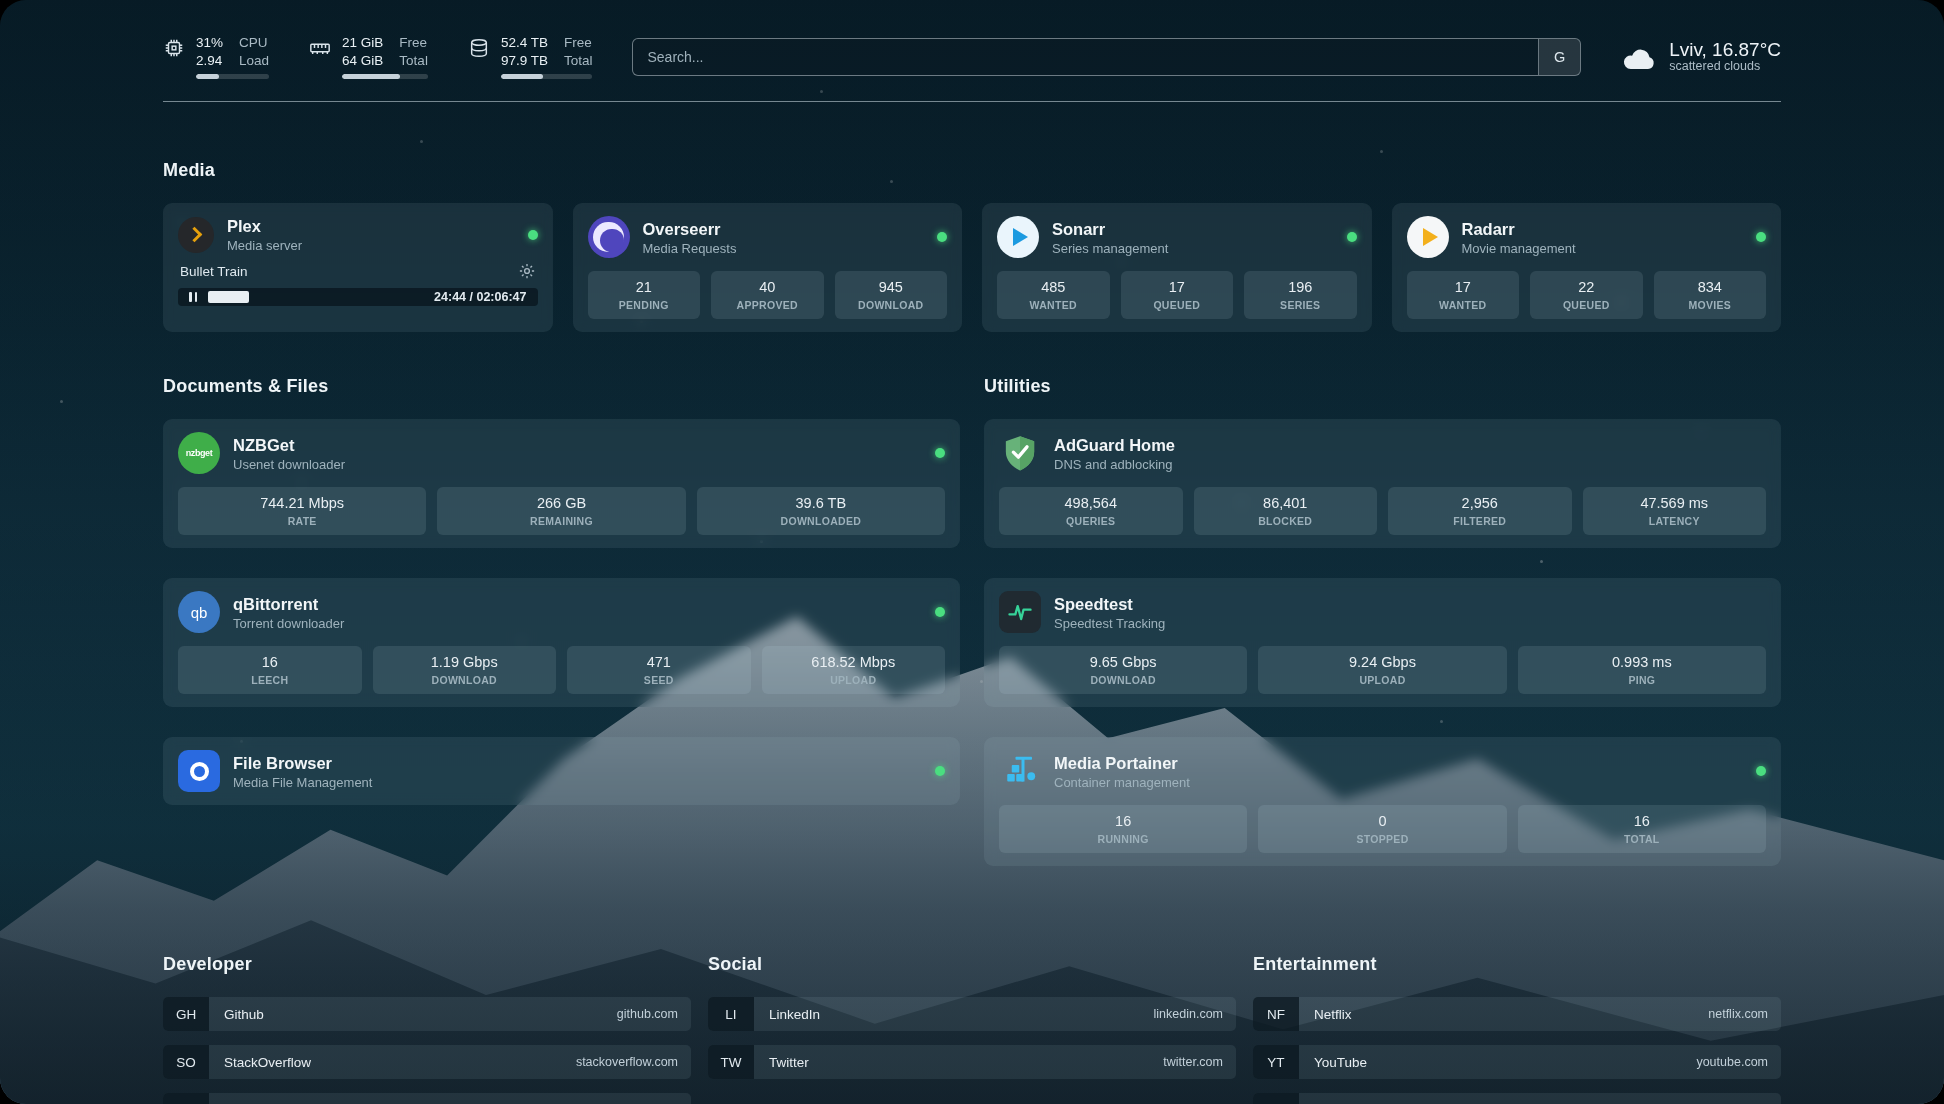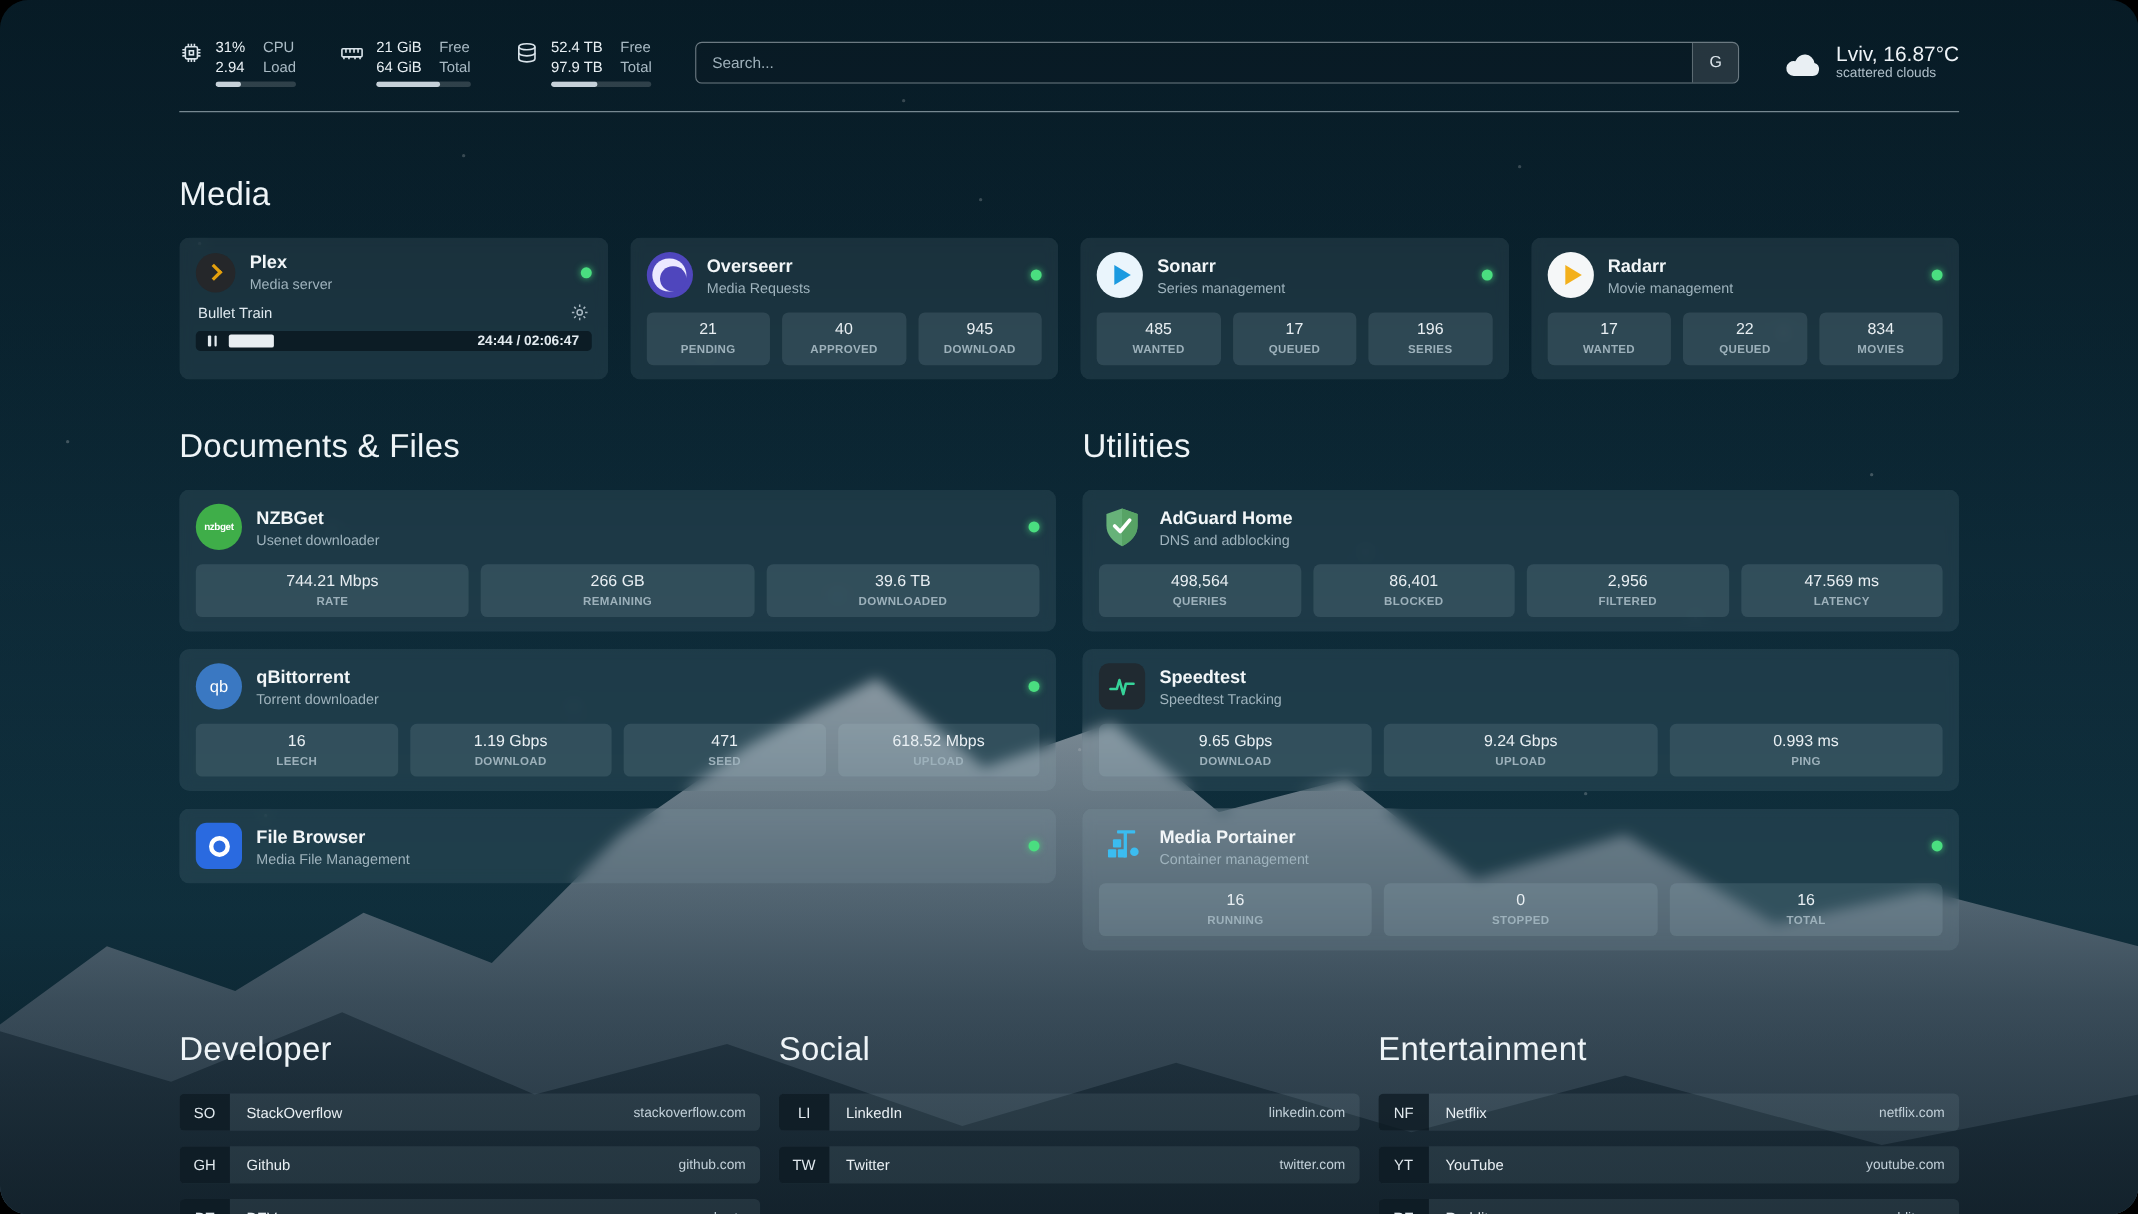--- a/index.html
+++ b/index.html
@@ -37,25 +37,25 @@
     background:rgba(10,26,35,.45);border:1px solid rgba(230,240,246,.45);outline:none;font-family:"Liberation Sans",sans-serif}
   .search input::placeholder{color:#9fb1bb}
   .search-btn{position:absolute;right:1px;top:1px;bottom:1px;width:42px;border:none;border-left:1px solid rgba(230,240,246,.35);
     background:rgba(255,255,255,.12);color:#dde6ec;font-size:14.5px;border-radius:0 5px 5px 0;cursor:pointer;font-family:"Liberation Sans",sans-serif}
   .weather{display:flex;align-items:center;gap:12px}
   .weather svg{width:36px;height:30px;flex:none}
   .w-loc{font-size:19px;color:#eef3f7;line-height:19px}
   .w-cond{font-size:12.5px;color:#aebec8}
   .divider{margin-top:22px;border:none;border-top:1px solid rgba(210,224,232,.55)}
   
-  h2.sec{font-size:30px;font-weight:400;color:#eef4f7;margin-bottom:22px;letter-spacing:.2px}
+  h2.sec{font-size:18px;font-weight:700;color:#eef4f7;margin-bottom:22px;letter-spacing:.2px}
   .section-media{margin-top:58px}
   .cards-4{display:grid;grid-template-columns:repeat(4,1fr);gap:20px;align-items:stretch}
   .two-col{margin-top:44px;display:grid;grid-template-columns:1fr 1fr;gap:24px;align-items:start}
-  .col .card{margin-bottom:16px}
+  .col .card{margin-bottom:30px}
   
   .card{background:rgba(173,205,220,.10);border-radius:9px;padding:13px 15px;position:relative;backdrop-filter:blur(6px);cursor:pointer}
   .card-head{display:flex;align-items:center;gap:13px}
   .icon{width:42px;height:42px;flex:none;border-radius:50%;display:flex;align-items:center;justify-content:center}
   .names{flex:1;min-width:0}
   .svc-name{font-size:16.5px;font-weight:600;color:#f2f6f8;line-height:20px}
   .svc-desc{font-size:13px;color:#9fb3bd;margin-top:2px}
   .dot{width:10px;height:10px;border-radius:50%;background:#4ade80;box-shadow:0 0 7px rgba(74,222,128,.8);flex:none;align-self:center}
   .stats{display:grid;grid-auto-flow:column;grid-auto-columns:1fr;gap:11px;margin-top:13px}
   .stat{background:rgba(195,220,232,.12);border-radius:6px;padding:8px 4px;text-align:center}
@@ -479,28 +479,28 @@
               </div>
           </div>
         </div>
       </section>
     </div>
 
     <div class="bookmarks">
       <section>
         <h2 class="sec">Developer</h2>
         <div class="bm-row">
+          <span class="bm-abbr">GH</span>
+          <span class="bm-name">Github</span>
+          <span class="bm-url">github.com</span>
+        </div>
+        <div class="bm-row">
           <span class="bm-abbr">SO</span>
           <span class="bm-name">StackOverflow</span>
           <span class="bm-url">stackoverflow.com</span>
-        </div>
-        <div class="bm-row">
-          <span class="bm-abbr">GH</span>
-          <span class="bm-name">Github</span>
-          <span class="bm-url">github.com</span>
         </div>
         <div class="bm-row">
           <span class="bm-abbr">DT</span>
           <span class="bm-name">DEV</span>
           <span class="bm-url">dev.to</span>
         </div>
       </section>
 
       <section>
         <h2 class="sec">Social</h2>

